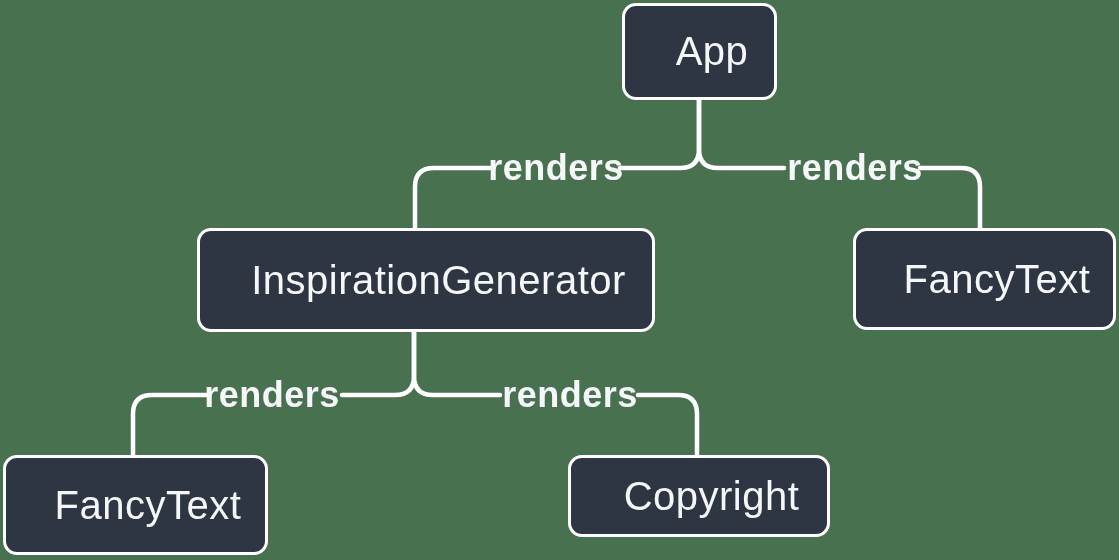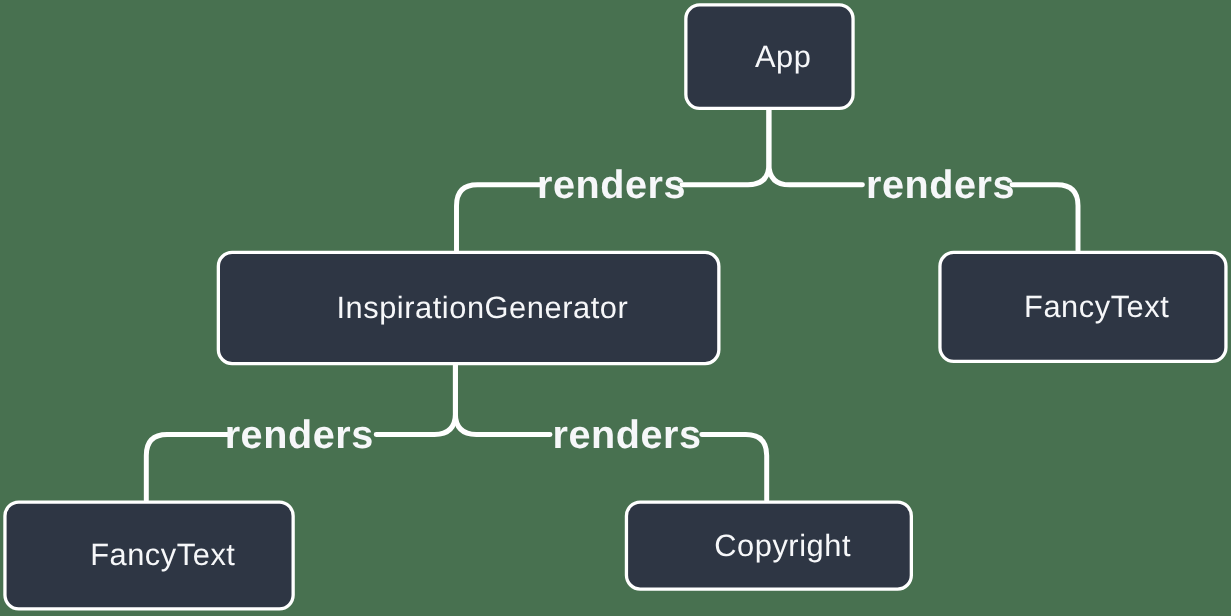--- a/index.html
+++ b/index.html
@@ -34,21 +34,21 @@
   .node {
     position: absolute;
     box-sizing: border-box;
     background: var(--node, #2e3644);
     border: 3.5px solid var(--line, #ffffff);
     border-radius: 14px;
     display: flex;
     align-items: center;
     justify-content: center;
     color: var(--text, #f6f7f9);
-    font-size: 28px;
+    font-size: 40px;
     letter-spacing: 0.5px;
     white-space: nowrap;
     padding-left: 25px;
   }
   .node-app               { left: 622px; top: 3px;   width: 155px; height: 97px; }
   .node-inspiration       { left: 197px; top: 228px; width: 458px; height: 104px; align-items: center; }
   .node-fancytext-top     { left: 853px; top: 228px; width: 263px; height: 102px; }
   .node-fancytext-bottom  { left: 3px;   top: 455px; width: 265px; height: 100px; }
   .node-copyright         { left: 568px; top: 455px; width: 262px; height: 82px; }
   .elabel {

